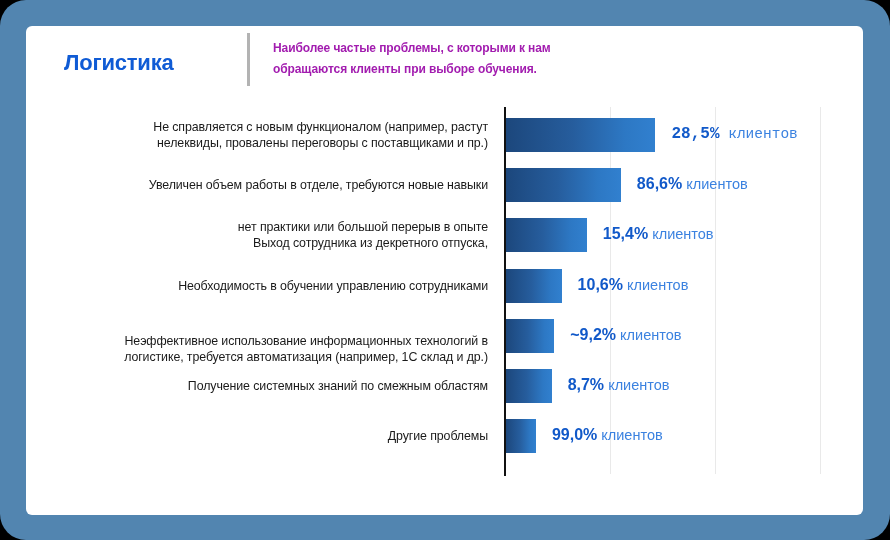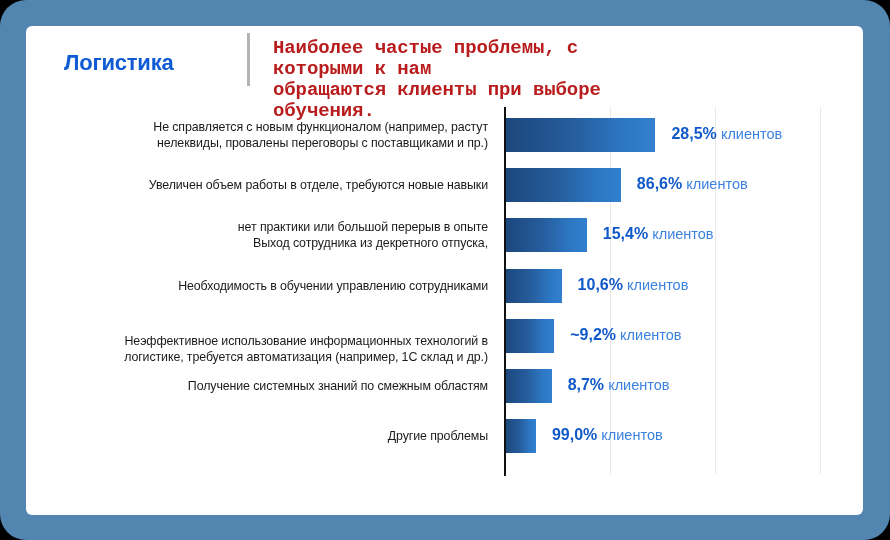--- a/index.html
+++ b/index.html
@@ -58,26 +58,25 @@
     top: 7px;
     width: 3px;
     height: 53px;
     background: #b3b3b3;
   }
   .subtitle {
     position: absolute;
     left: 247px;
     top: 12px;
     width: 400px;
-    font-size: 19px;
+    font-size: 12px;
     font-weight: bold;
-    color: #b91c1c;
+    color: #a21caf;
     line-height: 21px;
     letter-spacing: -0.1px;
-    font-family: Liberation Mono, monospace;
   }
   .subtitle span { display: block; }
 
   
   .chart {
     position: absolute;
     left: 0;
     top: 78px;
     width: 837px;
     height: 411px;
@@ -158,21 +157,21 @@
       <div class="gridline" style="left:689px"></div>
       <div class="gridline" style="left:794px"></div>
       <div class="axis-line"></div>
       <div id="rows-container">
           <div class="row" style="top: 6px;">
             <div class="cat-label" style="top: 9px;">
               <span>Не справляется с новым функционалом (например, растут</span>
               <span>нелеквиды, провалены переговоры с поставщиками и пр.)</span>
             </div>
             <div class="bar" style="width: 149.482px;"></div>
-            <div class="value" style="left: 645.482px;"><b>28,5%</b> <span>клиентов</span></div>
+            <div class="value" style="left: 645.482px; font-family: Liberation Mono, monospace;"><b>28,5%</b> <span>клиентов</span></div>
           </div>
           <div class="row" style="top: 56.2px;">
             <div class="cat-label" style="top: 17px;">
               <span>Увеличен объем работы в отделе, требуются новые навыки</span>
             </div>
             <div class="bar" style="width: 114.865px;"></div>
             <div class="value" style="left: 610.865px;"><b>86,6%</b> <span>клиентов</span></div>
           </div>
           <div class="row" style="top: 106.4px;">
             <div class="cat-label" style="top: 9px;">

